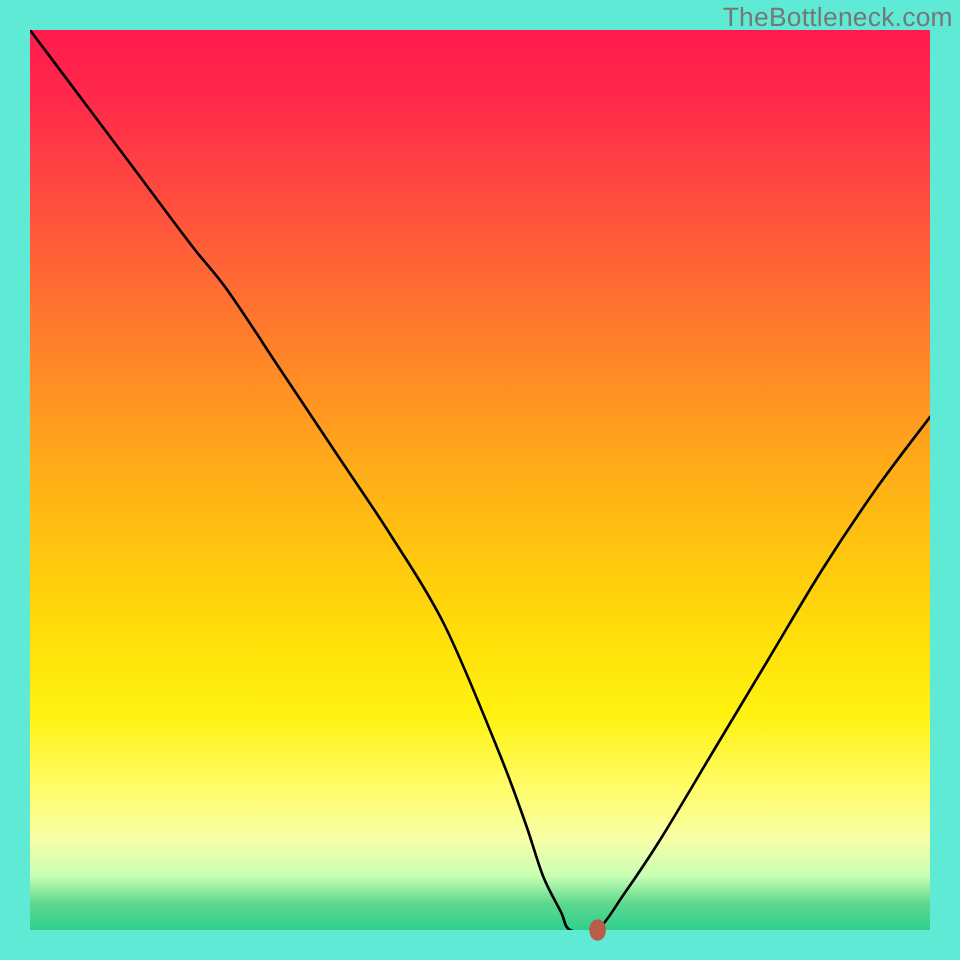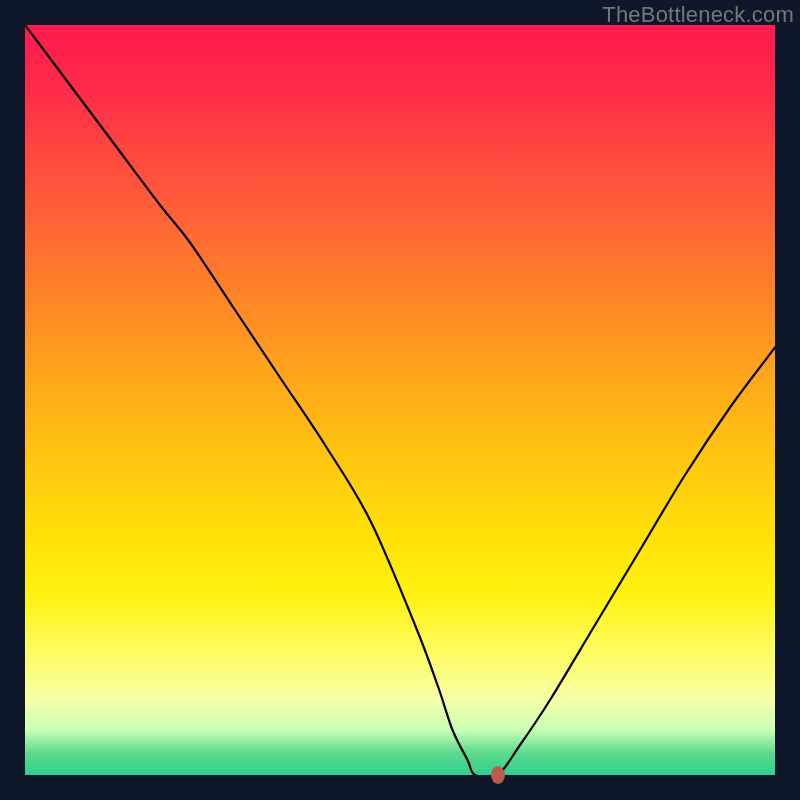--- a/index.html
+++ b/index.html
@@ -7,21 +7,21 @@
     padding: 0;
     width: 800px;
     height: 800px;
     background: #000;
     overflow: hidden;
   }
   .frame {
     position: relative;
     width: 800px;
     height: 800px;
-    background: #0f172a;
+    background: #5eead4;
   }
   .plot-area {
     position: absolute;
     left: 25px;
     top: 25px;
     width: 750px;
     height: 750px;
     background: linear-gradient(to bottom,
       #ff1a4d 0%,
       #ff2a4a 8%,

